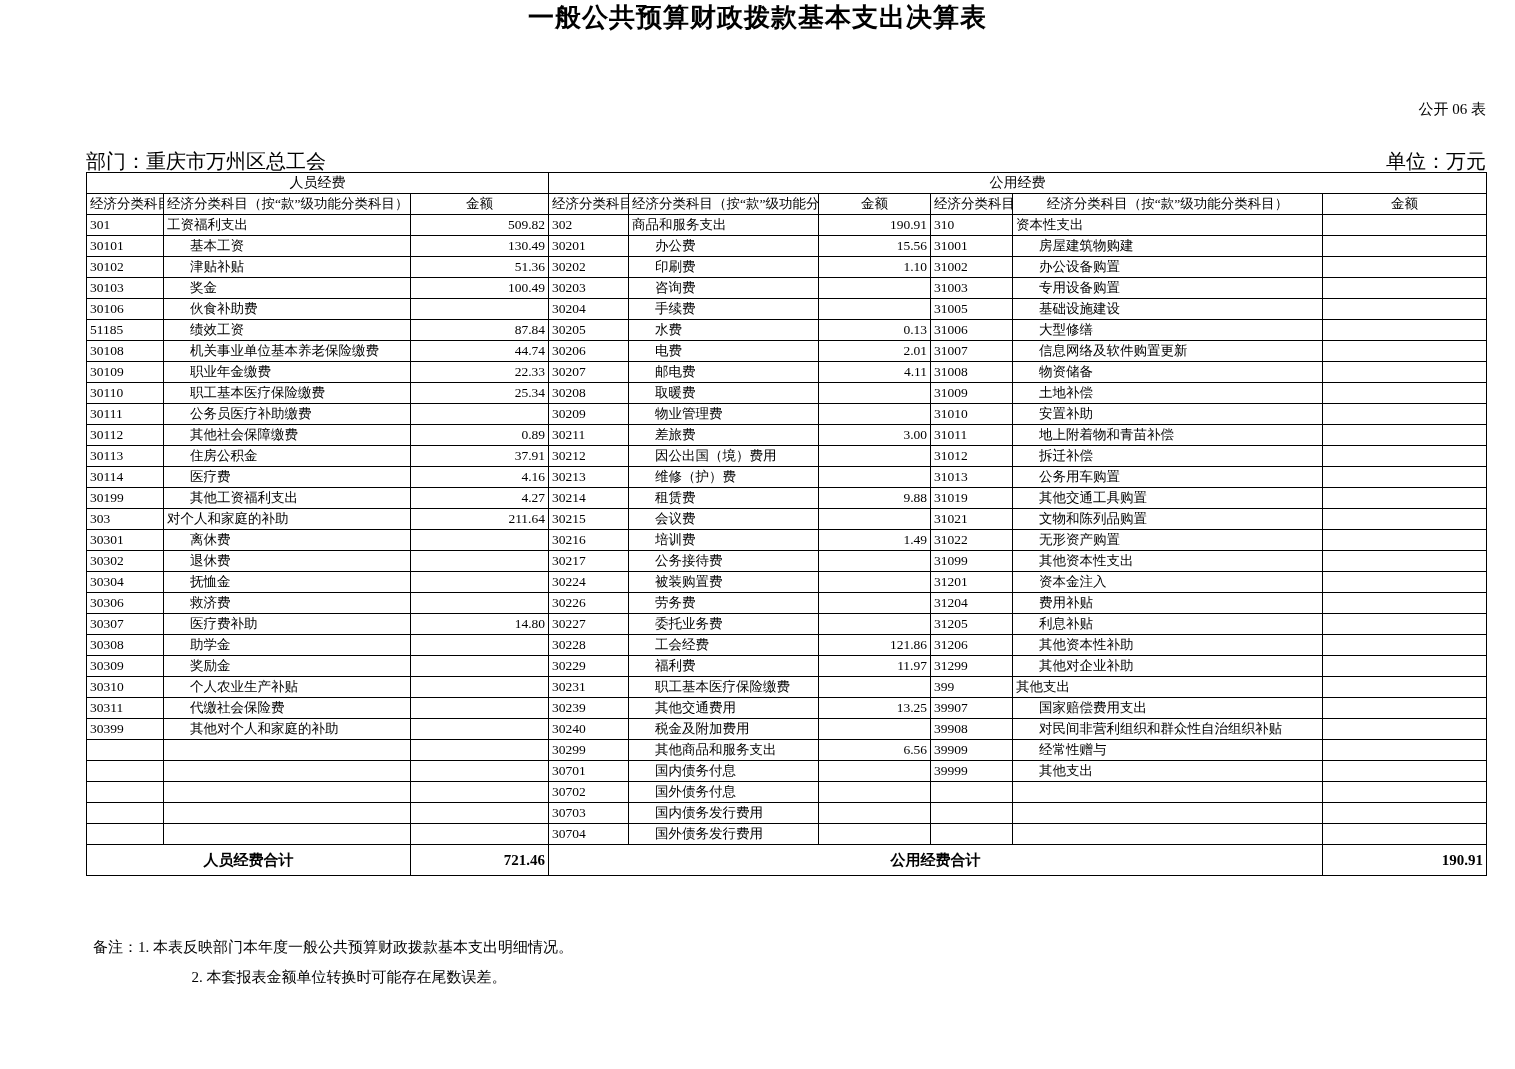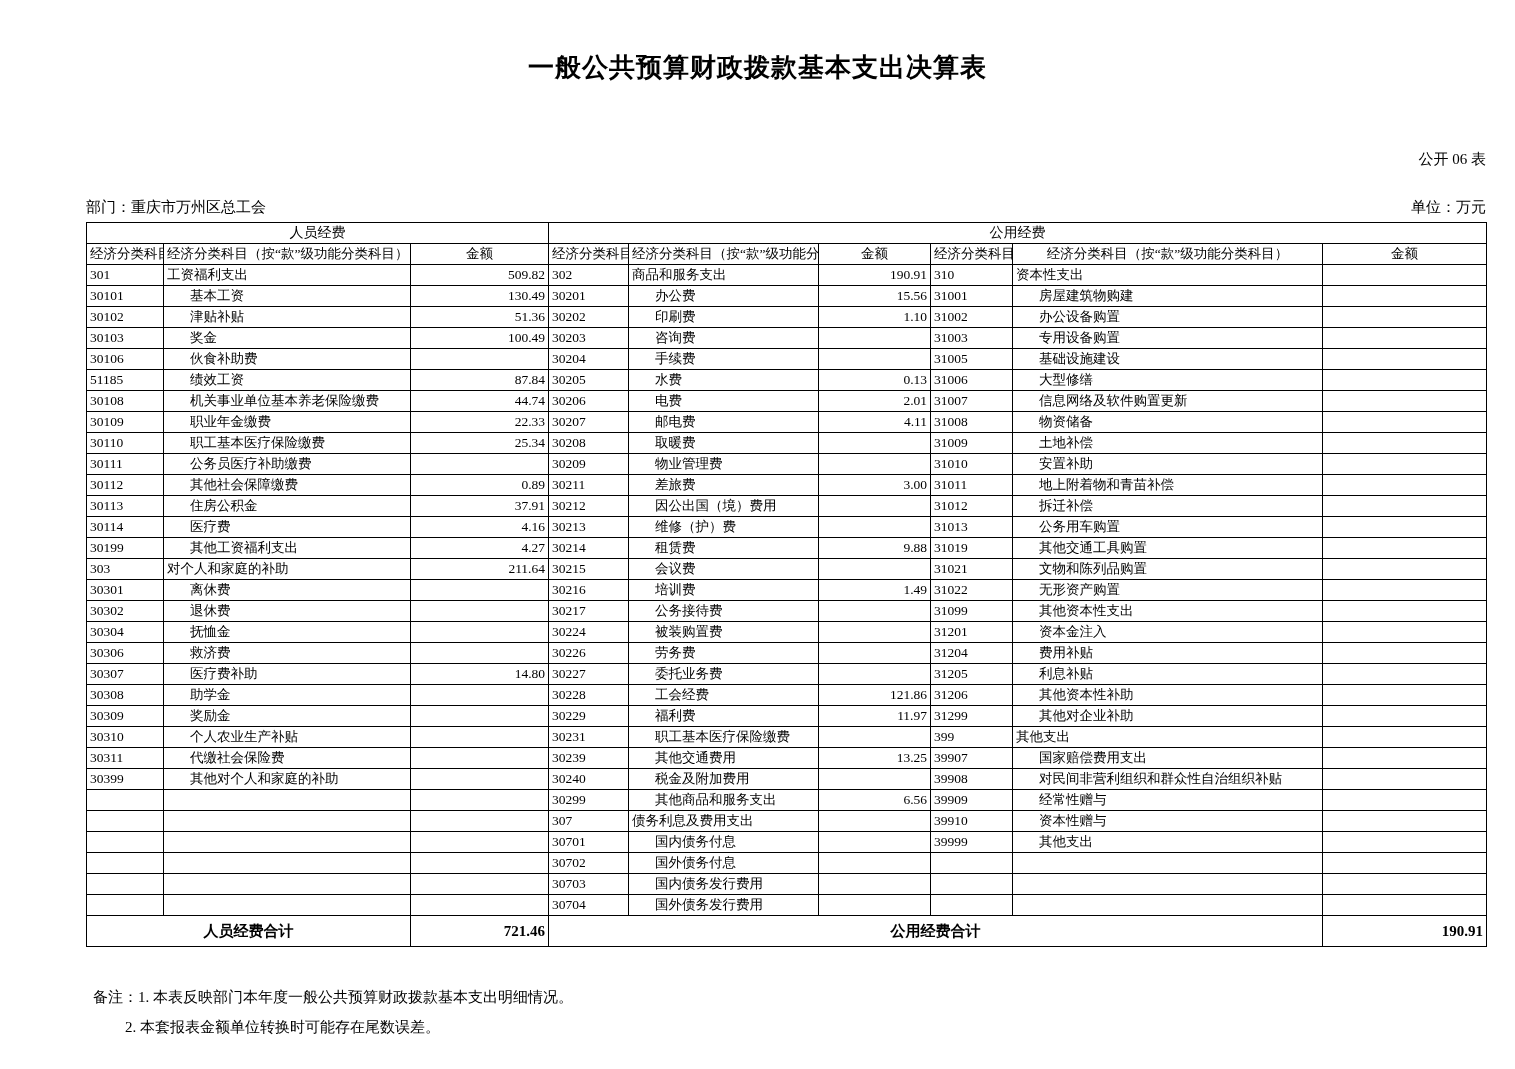--- a/index.html
+++ b/index.html
@@ -19,36 +19,35 @@
     position: relative;
     width: 1515px;
     height: 1069px;
     box-sizing: border-box;
   }
   .doc-title {
     text-align: center;
     font-size: 26px;
     font-weight: bold;
     letter-spacing: 1px;
-    margin-top: 50px;
     font-family: "Liberation Sans", "DejaVu Sans", sans-serif;
   }
   .sheet-no {
     position: absolute;
     right: 29px;
     top: 100px;
     font-size: 15px;
     margin-left: 24px;
   }
   .meta-row {
     position: absolute;
     left: 86px;
     right: 29px;
     top: 148px;
-    font-size: 15px;
+    font-size: 20px;
     display: flex;
     justify-content: space-between;
   }
   .dept { white-space: nowrap; }
   .unit { white-space: nowrap; }
 
   table.main {
     position: absolute;
     left: 86px;
     top: 172px;
@@ -94,20 +93,21 @@
     font-size: 15px;
   }
   .total-label { text-align: center; }
 
   .notes {
     position: absolute;
     left: 93px;
     top: 932px;
     font-size: 15px;
     line-height: 30px;
+    text-align: center;
   }
   .notes .n2 { padding-left: 32px; }
 </style>
 </head>
 <body>
 
 <div class="page">
 
   <div class="doc-title">一般公共预算财政拨款基本支出决算表</div>
 
@@ -431,31 +431,20 @@
           <td class="name indent">其他商品和服务支出</td>
           <td class="amt">6.56</td>
           <td class="code">39909</td>
           <td class="name indent">经常性赠与</td>
           <td class="amt"></td>
         </tr>
         <tr>
           <td class="code"></td>
           <td class="name indent"></td>
           <td class="amt"></td>
-          <td class="code bold">307</td>
-          <td class="name bold">债务利息及费用支出</td>
-          <td class="amt"></td>
-          <td class="code">39910</td>
-          <td class="name indent">资本性赠与</td>
-          <td class="amt"></td>
-        </tr>
-        <tr>
-          <td class="code"></td>
-          <td class="name indent"></td>
-          <td class="amt"></td>
           <td class="code">30701</td>
           <td class="name indent">国内债务付息</td>
           <td class="amt"></td>
           <td class="code">39999</td>
           <td class="name indent">其他支出</td>
           <td class="amt"></td>
         </tr>
         <tr>
           <td class="code"></td>
           <td class="name indent"></td>

